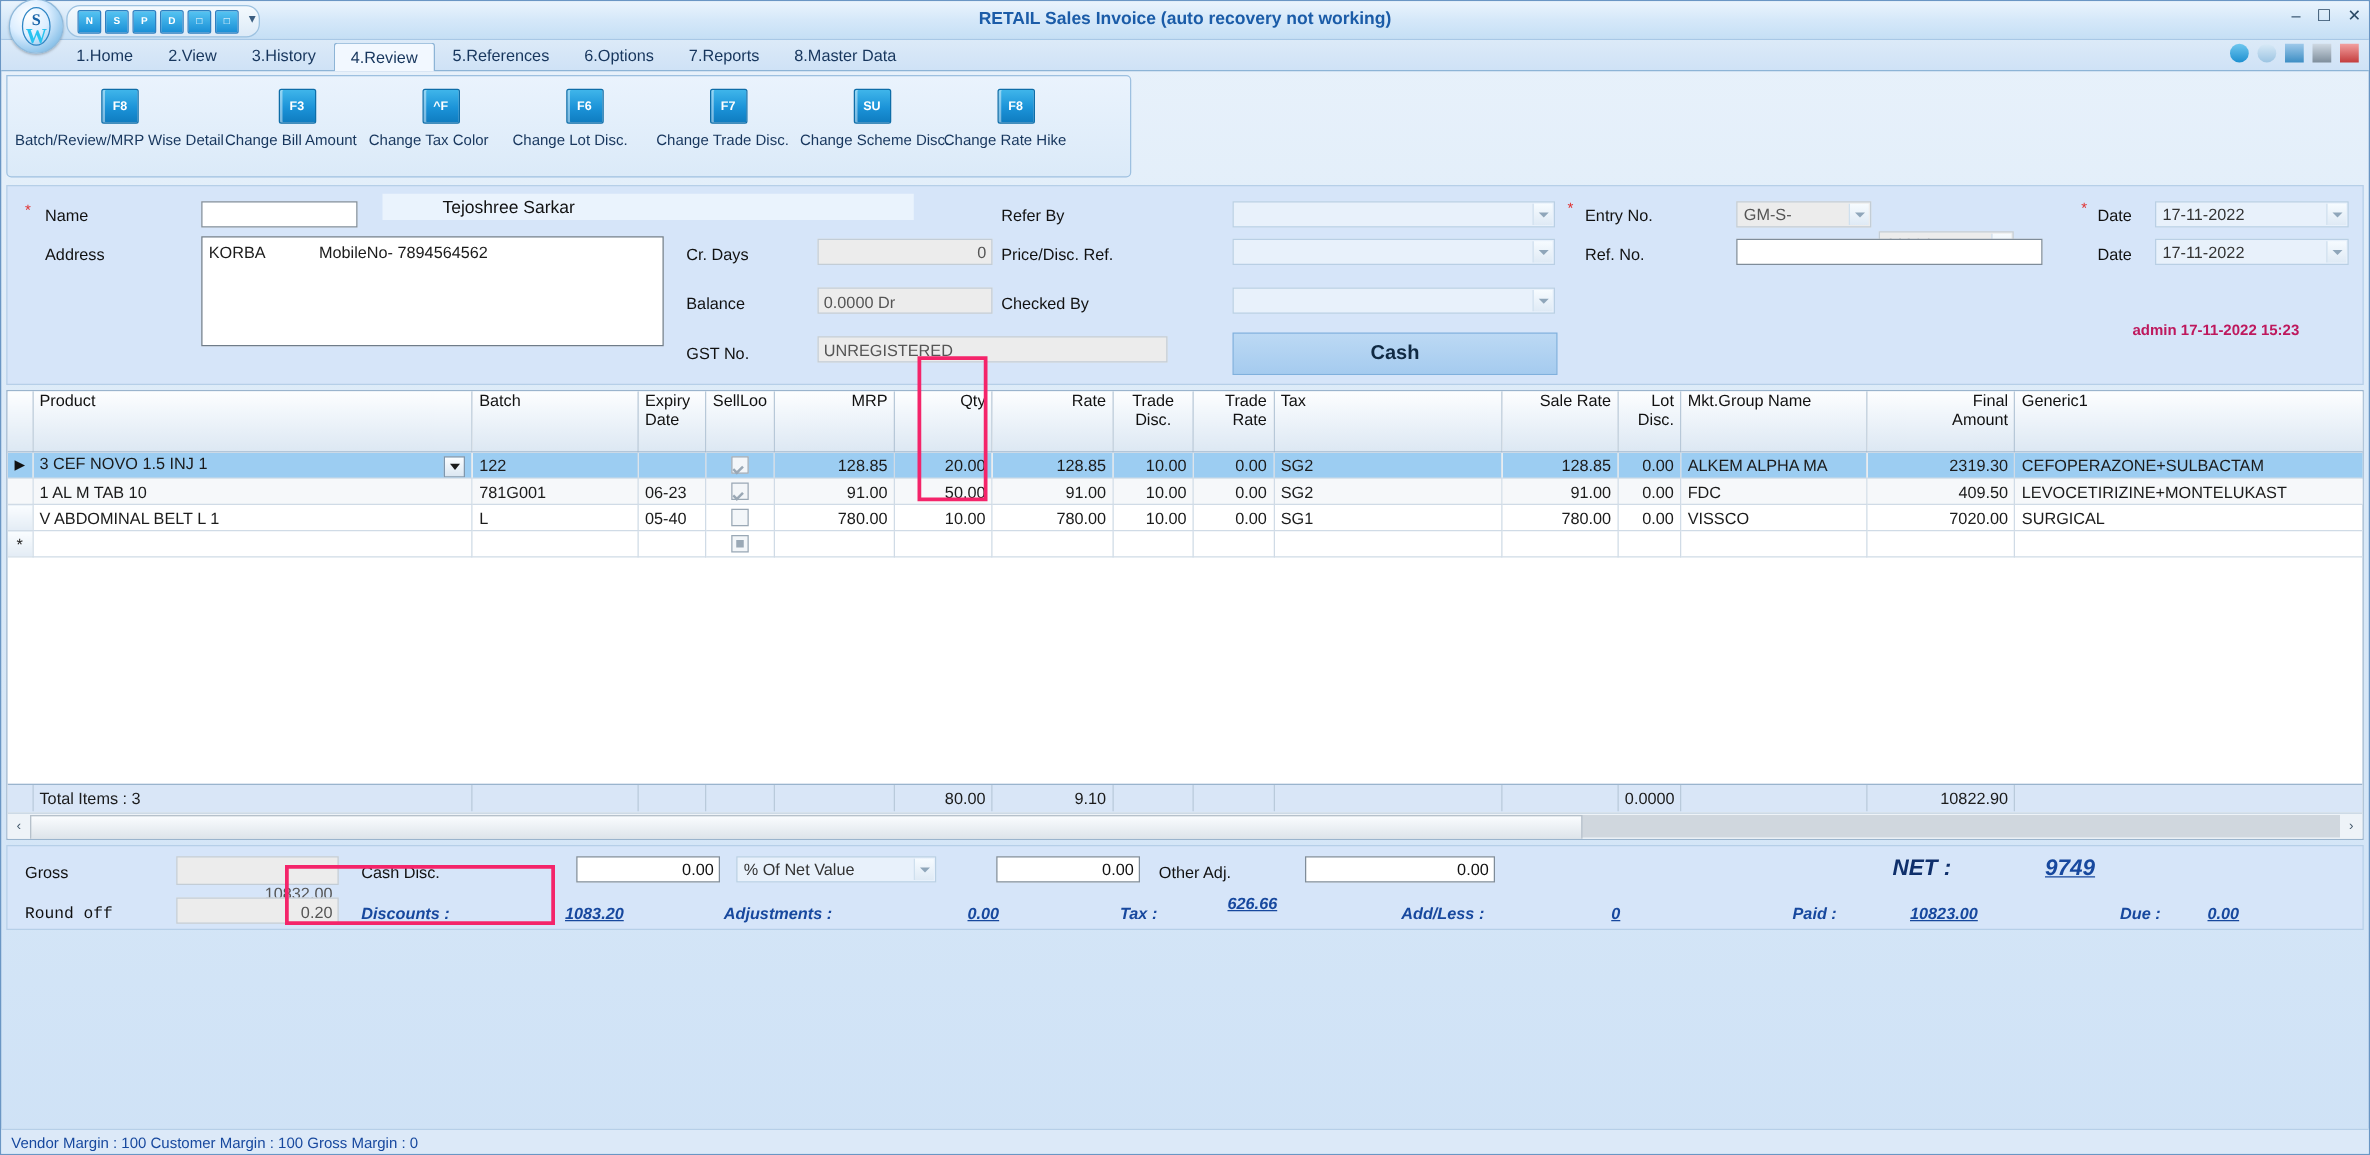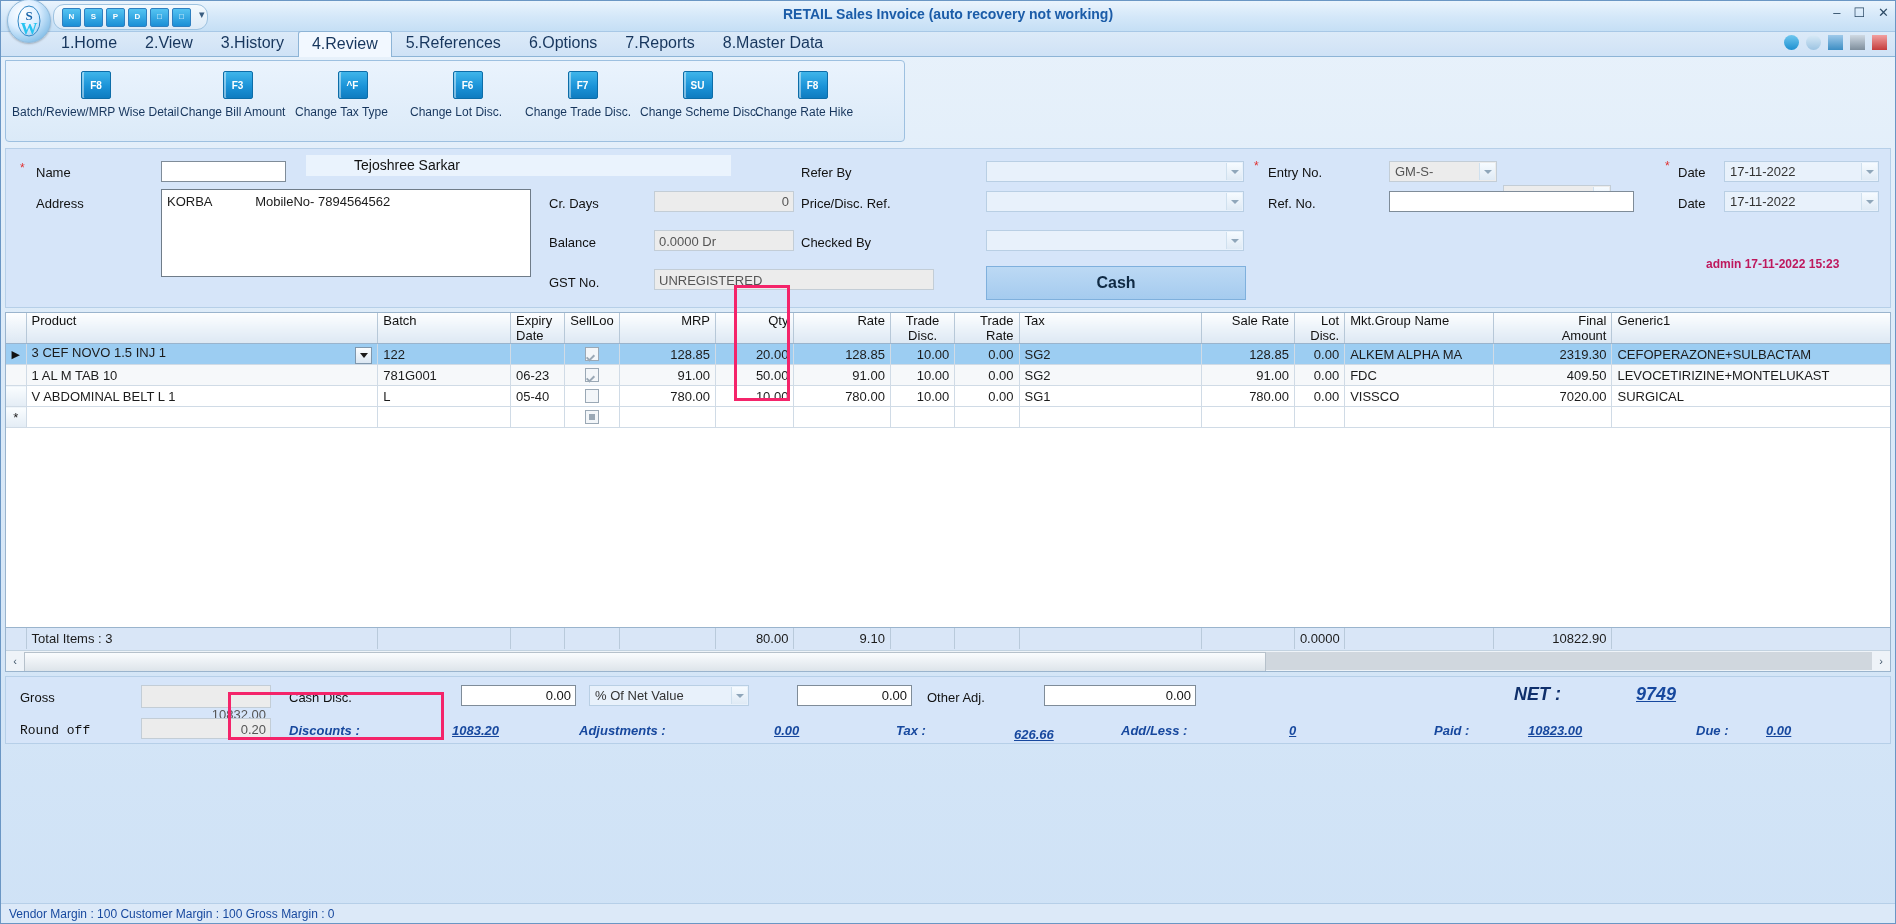--- a/index.html
+++ b/index.html
@@ -33,21 +33,21 @@
   .qat-more{position:absolute;left:198px;top:7px;font-size:11px;color:#3a5d80;}
   .wintitle{position:absolute;left:0;right:0;top:5px;text-align:center;
     font-size:14px;color:#1b5ca8;font-weight:bold;}
   .winbtns{position:absolute;right:6px;top:4px;display:flex;gap:13px;color:#2c4a66;font-size:13px;}
   .winbtns span{cursor:default;line-height:16px;}
 
   
   .tabstrip{position:relative;height:24px;
     background:linear-gradient(180deg,#dceaf8,#cfe2f6);
     border-bottom:1px solid #8db4d6;padding-left:46px;display:flex;align-items:flex-end;}
-  .tab{padding:3px 13px 4px 13px;font-size:16px;color:#17365d;
+  .tab{padding:3px 13px 4px 13px;font-size:13px;color:#17365d;
     border:1px solid transparent;border-bottom:none;}
   .tab.active{background:#f2f8ff;border-color:#8db4d6;border-radius:3px 3px 0 0;
     position:relative;top:1px;color:#17365d;}
 
   
   .ribbon{position:relative;margin:3px 0 0 4px;width:900px;height:82px;
     background:linear-gradient(180deg,#eaf3fd,#dbeaf8);
     border:1px solid #9dc0e0;border-radius:0 4px 4px 4px;box-sizing:border-box;}
   .ribgroup{display:flex;align-items:flex-start;padding:10px 8px 0 6px;gap:0;}
   .ribitem{width:115px;text-align:center;cursor:default;}
@@ -87,21 +87,21 @@
     font-size:16px;font-weight:bold;color:#102a43;}
   .adminstamp{position:absolute;font-size:12px;font-weight:bold;color:#be185d;}
 
   
   .gridwrap{position:relative;margin:4px 4px 0 4px;height:360px;
     background:#fff;border:1px solid #9ab4cd;box-sizing:border-box;overflow:hidden;}
   table.grid{border-collapse:collapse;table-layout:fixed;width:1888px;}
   table.grid th{
     background:linear-gradient(180deg,#fdfeff 0%,#eef4fa 45%,#dde8f3 100%);
     border-right:1px solid #b7c8d8;border-bottom:1px solid #9ab4cd;
-    font-weight:normal;font-size:13px;color:#111;height:30px;
+    font-weight:normal;font-size:13px;color:#111;height:48px;
     padding:0 5px;vertical-align:top;line-height:15px;overflow:hidden;}
   table.grid th.l{text-align:left;}
   table.grid th.r{text-align:right;}
   table.grid td{border-right:1px solid #d0dbe6;border-bottom:1px solid #d0dbe6;
     height:20px;font-size:13px;padding:0 5px;overflow:hidden;white-space:nowrap;}
   td.r{text-align:right;}
   td.c{text-align:center;}
   tr.sel td{background:#9ccdf2;}
   tr.alt td{background:#f6f8fa;}
   th.sel-corner,td.rowhdr{width:20px;padding:0;text-align:center;
@@ -213,21 +213,21 @@
         <div class="lbl">Batch/Review/MRP Wise Detail</div>
       </div>
 
       <div class="ribitem">
         <div class="ic">F3</div>
         <div class="lbl">Change Bill Amount</div>
       </div>
 
       <div class="ribitem">
         <div class="ic">^F</div>
-        <div class="lbl">Change Tax Type</div>
+        <div class="lbl">Change Tax Color</div>
       </div>
 
       <div class="ribitem">
         <div class="ic">F6</div>
         <div class="lbl">Change Lot Disc.</div>
       </div>
 
       <div class="ribitem">
         <div class="ic">F7</div>
         <div class="lbl">Change Trade Disc.</div>
@@ -532,21 +532,21 @@
     <div class="flabel" style="left:921px;top:13px;">Other Adj.</div>
     <input class="inp right" style="left: 1038px; top: 8px; width: 152px;" value="0.00">
 
     <div class="fitalic" style="left:283px;top:46px;">Discounts :</div>
     <div class="flink" style="left:446px;top:46px;">1083.20</div>
 
     <div class="fitalic" style="left:573px;top:46px;">Adjustments :</div>
     <div class="flink" style="left:768px;top:46px;">0.00</div>
 
     <div class="fitalic" style="left:890px;top:46px;">Tax :</div>
-    <div class="flink" style="left:976px;top:50px;margin-left:32px;">626.66</div>
+    <div class="flink" style="left:976px;top:38px;">626.66</div>
 
     <div class="fitalic" style="left:1115px;top:46px;">Add/Less :</div>
     <div class="flink" style="left:1283px;top:46px;">0</div>
 
     <div class="fitalic" style="left:1428px;top:46px;">Paid :</div>
     <div class="flink" style="left:1522px;top:46px;">10823.00</div>
 
     <div class="fitalic" style="left:1690px;top:46px;">Due :</div>
     <div class="flink" style="left:1760px;top:46px;">0.00</div>
 

